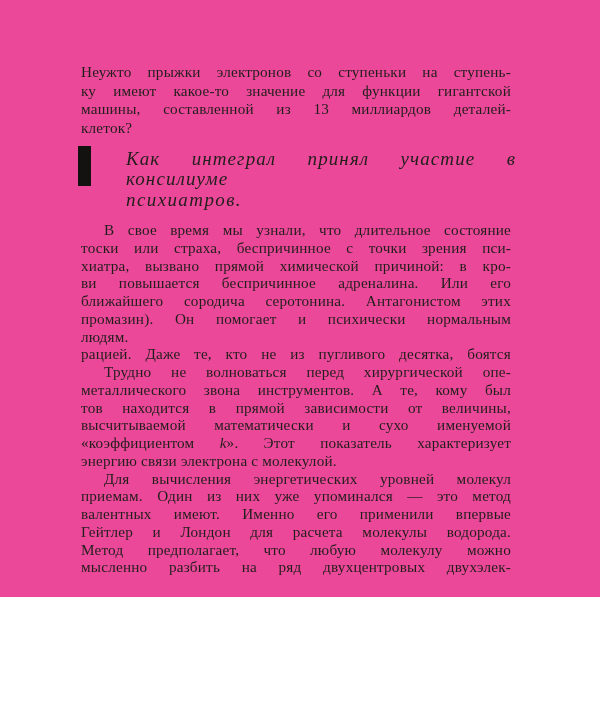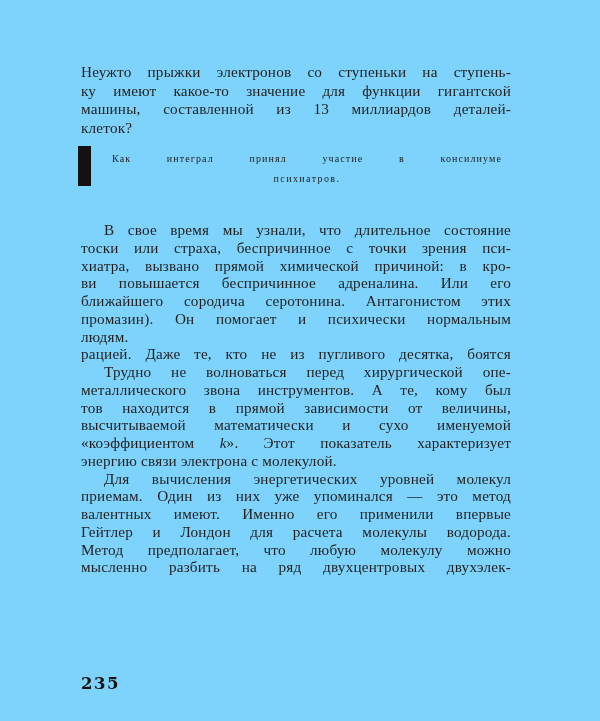--- a/index.html
+++ b/index.html
@@ -3,22 +3,22 @@
 <meta charset="utf-8">
 <style>
   html, body {
     margin: 0;
     padding: 0;
     background: #ffffff;
   }
   .book-page {
     position: relative;
     width: 600px;
-    height: 721px;
-    background: #7dd3fc;
+    height: 597px;
+    background: #ec4899;
     font-family: "Liberation Serif", serif;
     color: #211e1b;
     overflow: hidden;
   }
   .textblock {
     position: absolute;
     left: 81px;
     width: 430px;
   }
   .line {
@@ -43,34 +43,34 @@
   .section-marker-bar {
     position: absolute;
     left: 78px;
     top: 146px;
     width: 13px;
     height: 40px;
     background: #141210;
   }
   .section-heading {
     position: absolute;
-    left: 112px;
+    left: 126px;
     top: 149px;
     width: 390px;
-    font-size: 10px;
+    font-style: italic;
+    font-size: 19px;
     letter-spacing: 1.1px;
   }
   .section-heading .h-line1 {
     line-height: 20.4px;
     text-align: justify;
     text-align-last: justify;
   }
   .section-heading .h-line2 {
     line-height: 20.4px;
-    text-align: center;
     letter-spacing: 1.4px;
   }
   .body-text {
     top: 221px;
   }
   .body-text .line {
     line-height: 17.75px;
   }
   .kvar {
     font-style: italic;

